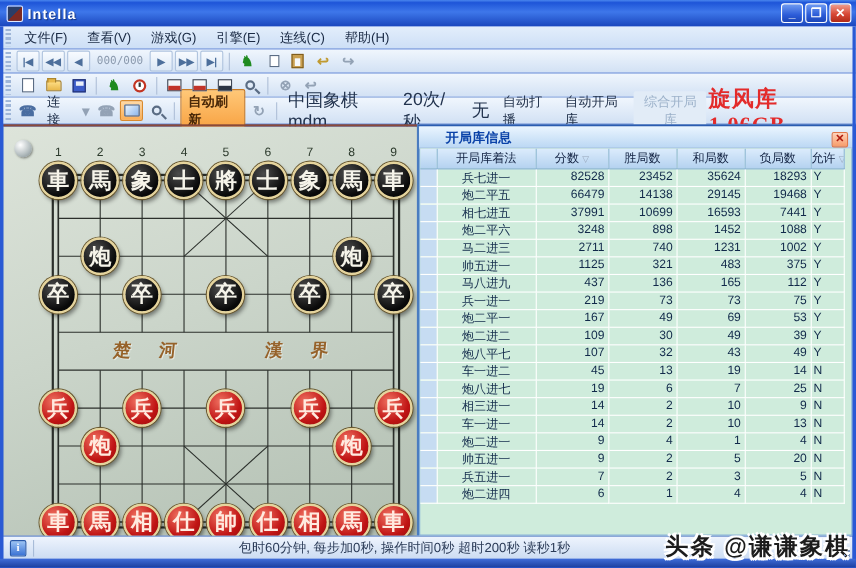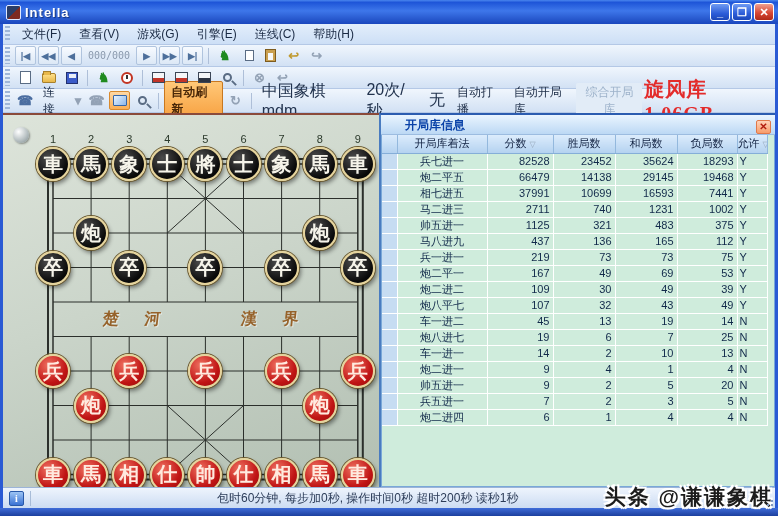--- a/index.html
+++ b/index.html
@@ -341,20 +341,29 @@
               <td class="rowhead"></td>
               <td class="c-move">相七进五</td>
               <td class="c-num">37991</td>
               <td class="c-num">10699</td>
               <td class="c-num">16593</td>
               <td class="c-num">7441</td>
               <td class="c-allow">Y</td>
             </tr>
             <tr>
               <td class="rowhead"></td>
+              <td class="c-move">炮二平六</td>
+              <td class="c-num">3248</td>
+              <td class="c-num">898</td>
+              <td class="c-num">1452</td>
+              <td class="c-num">1088</td>
+              <td class="c-allow">Y</td>
+            </tr>
+            <tr>
+              <td class="rowhead"></td>
               <td class="c-move">马二进三</td>
               <td class="c-num">2711</td>
               <td class="c-num">740</td>
               <td class="c-num">1231</td>
               <td class="c-num">1002</td>
               <td class="c-allow">Y</td>
             </tr>
             <tr>
               <td class="rowhead"></td>
               <td class="c-move">帅五进一</td>
@@ -422,20 +431,29 @@
               <td class="rowhead"></td>
               <td class="c-move">炮八进七</td>
               <td class="c-num">19</td>
               <td class="c-num">6</td>
               <td class="c-num">7</td>
               <td class="c-num">25</td>
               <td class="c-allow">N</td>
             </tr>
             <tr>
               <td class="rowhead"></td>
+              <td class="c-move">相三进一</td>
+              <td class="c-num">14</td>
+              <td class="c-num">2</td>
+              <td class="c-num">10</td>
+              <td class="c-num">9</td>
+              <td class="c-allow">N</td>
+            </tr>
+            <tr>
+              <td class="rowhead"></td>
               <td class="c-move">车一进一</td>
               <td class="c-num">14</td>
               <td class="c-num">2</td>
               <td class="c-num">10</td>
               <td class="c-num">13</td>
               <td class="c-allow">N</td>
             </tr>
             <tr>
               <td class="rowhead"></td>
               <td class="c-move">炮二进一</td>

